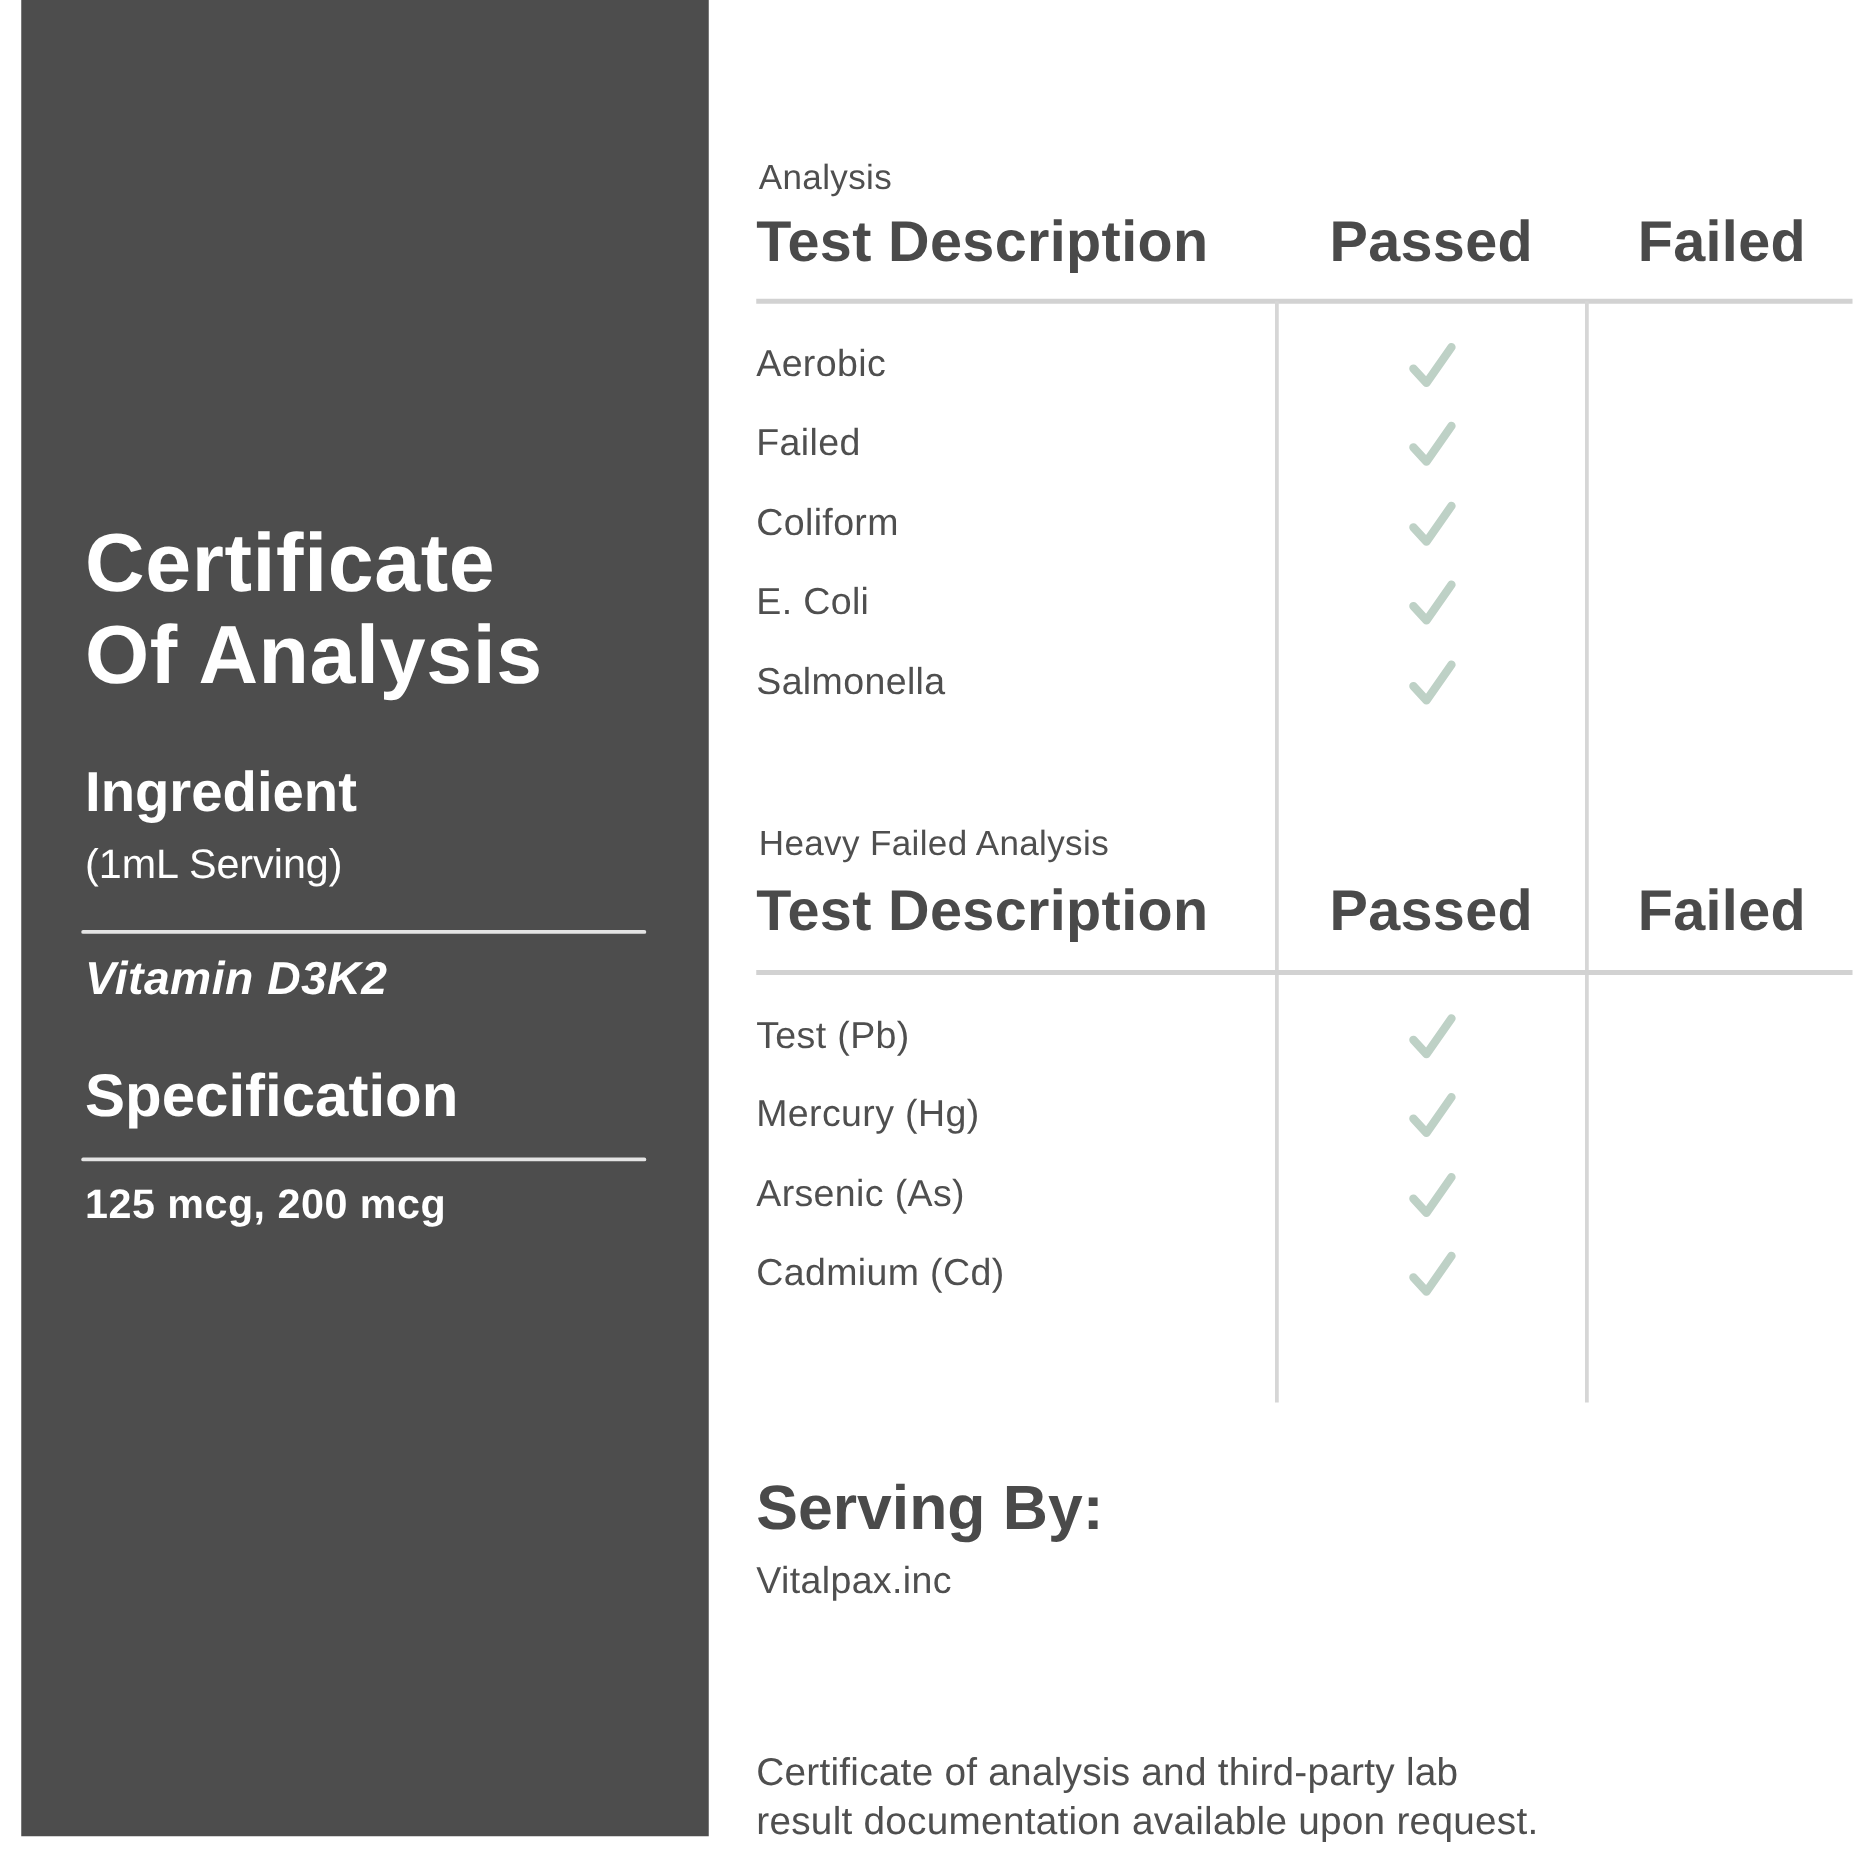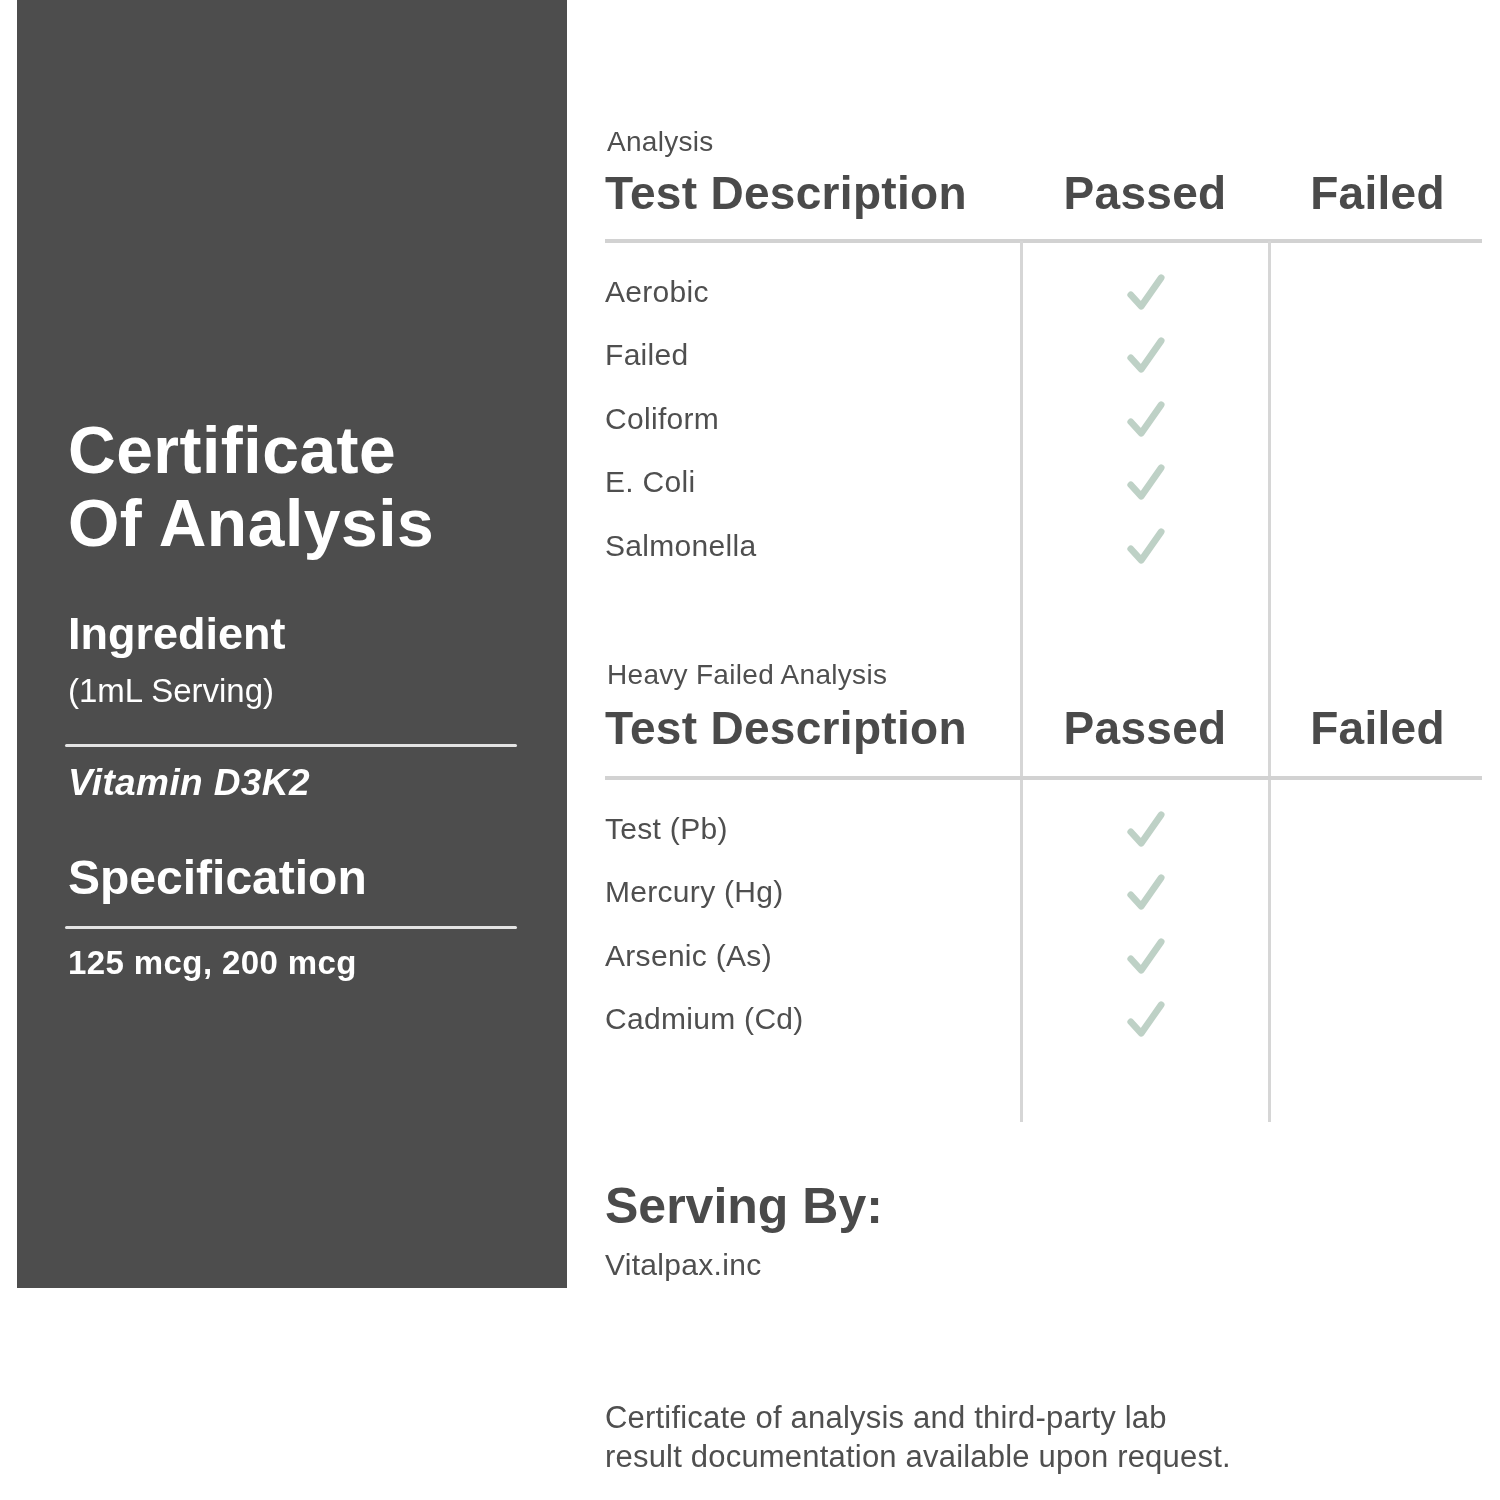--- a/index.html
+++ b/index.html
@@ -6,21 +6,21 @@
   .canvas{
     position:relative;
     width:1500px;height:1500px;
     background:#ffffff;
     font-family:"Liberation Sans", sans-serif;
     overflow:hidden;
   }
 
   
   .sidebar{
-    position:absolute;left:17px;top:0;width:550px;height:1288px;
+    position:absolute;left:17px;top:0;width:550px;height:1469px;
     background:#4d4d4d;color:#ffffff;
   }
   .sb-title{
     position:absolute;left:51px;top:414px;
     font-size:66px;font-weight:700;line-height:73px;letter-spacing:.5px;
   }
   .sb-ingredient{position:absolute;left:51px;top:608px;font-size:45px;font-weight:700;}
   .sb-serving{position:absolute;left:51px;top:672px;font-size:33px;font-weight:400;}
   .sb-line{position:absolute;left:48px;width:452px;height:3px;background:#e4e4e4;border-radius:2px;}
   .sb-line1{top:744px;}

